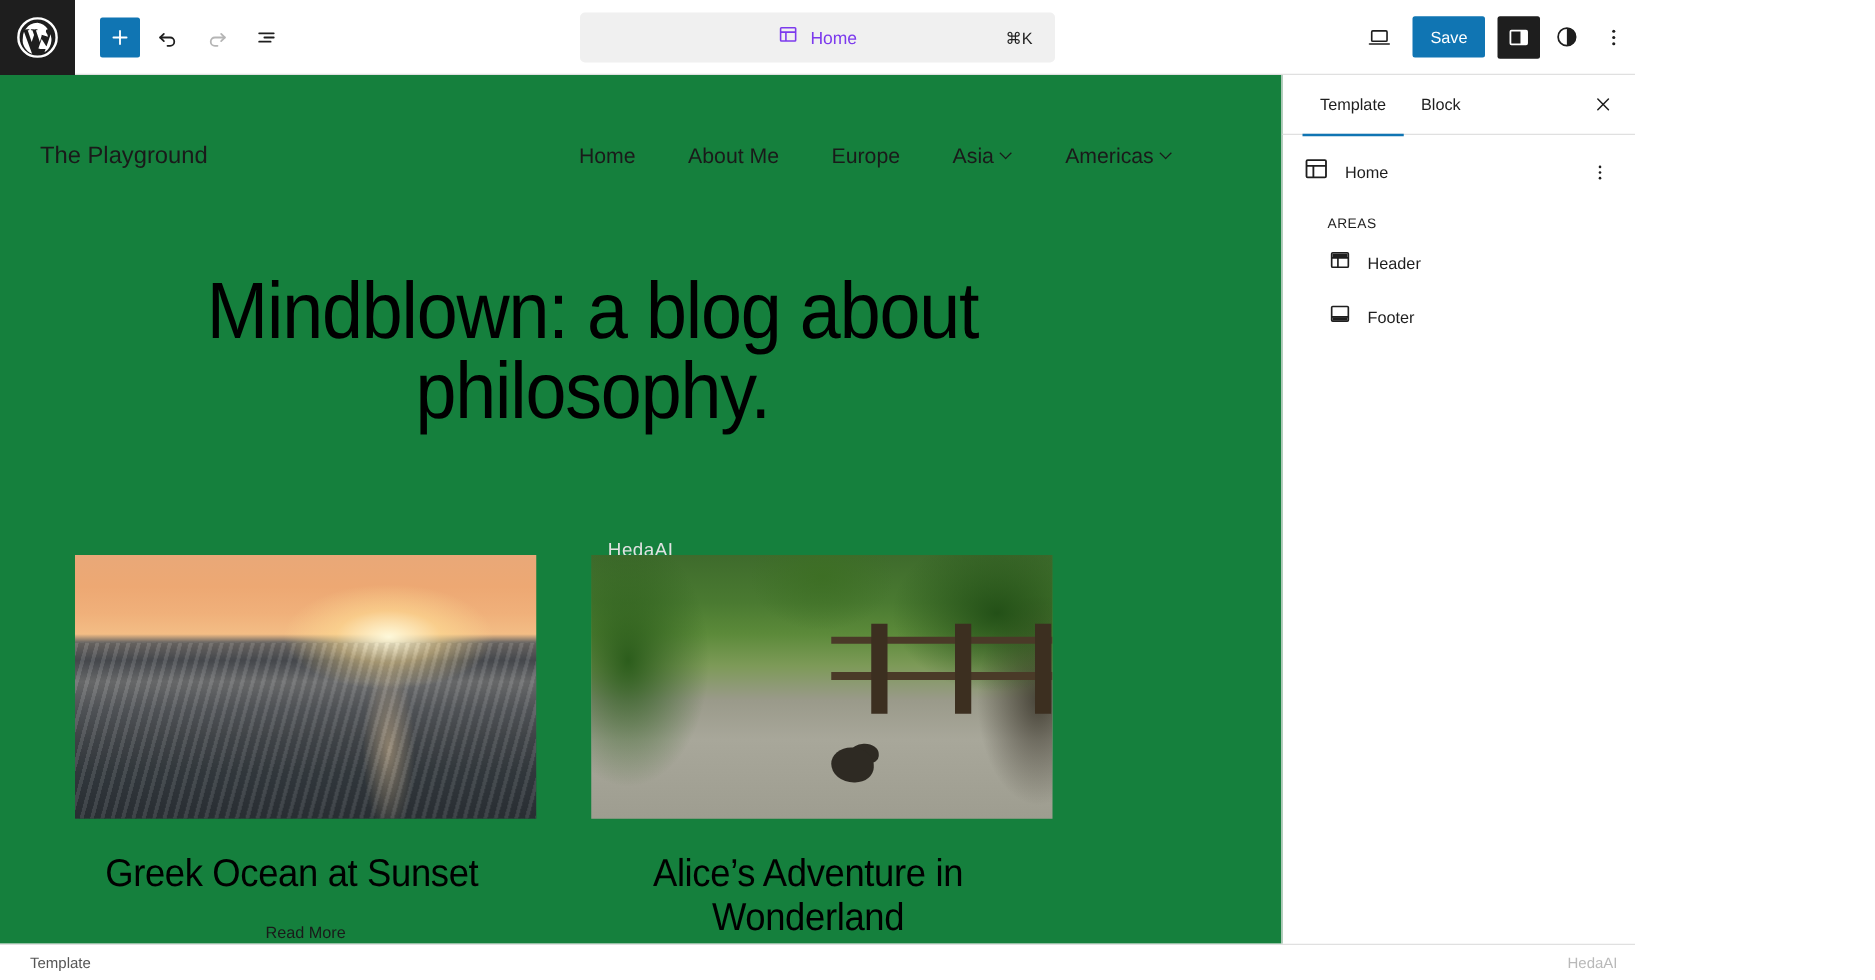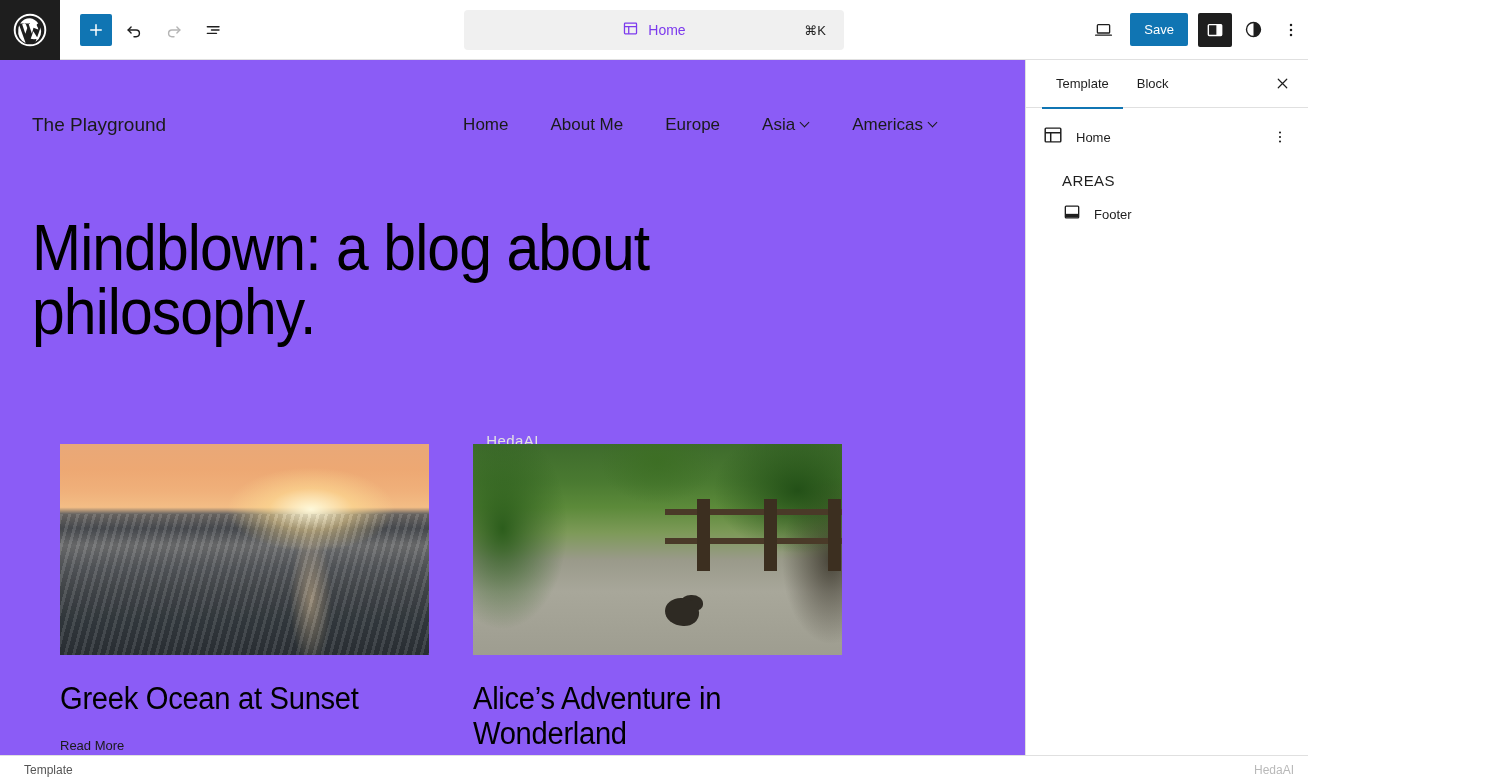--- a/index.html
+++ b/index.html
@@ -58,22 +58,23 @@
     align-items: center; justify-content: center; cursor: pointer; border: none; background: transparent;
   }
   .icon-sq.active { background: #1e1e1e; }
   .icon-sq.active svg { stroke: #fff; }
 
   
   .body-wrap { flex: 1; display: flex; min-height: 0; }
 
   
   .canvas {
-    flex: 1; background: #8b5cf6; overflow: hidden; position: relative;
+    flex: 1; background: #15803d; overflow: hidden; position: relative;
     border-right: 1px solid #e0e0e0;
+    text-align: center;
   }
   .site-header {
     display: flex; align-items: center; padding: 34px 52px 0 32px; height: 96px;
   }
   .site-title { font-size: 19px; color: #1a1a1a; font-weight: 400; cursor: pointer; }
   .site-nav { margin-left: auto; display: flex; align-items: center; gap: 42px; padding-right: 35px; }
   .nav-item {
     font-size: 17px; color: #1a1a1a; cursor: pointer;
     display: flex; align-items: center; gap: 6px;
   }
@@ -204,21 +205,21 @@
   }
   .sb-body { padding: 16px; }
   .tpl-row { display: flex; align-items: center; gap: 12px; }
   .tpl-name { font-size: 13px; color: #1e1e1e; }
   .tpl-more { margin-left: auto; cursor: pointer; width: 24px; height: 24px;
     display: flex; align-items: center; justify-content: center; }
   .tpl-desc {
     margin-top: 9px; margin-left: 38px; font-size: 13px; line-height: 1.5; color: #2f2f2f;
   }
   .areas-label {
-    margin-top: 22px; margin-left: 20px; font-size: 15px; letter-spacing: 0.4px;
+    margin-top: 22px; margin-left: 20px; font-size: 11px; letter-spacing: 0.4px;
     color: #1e1e1e; font-weight: 400;
   }
   .area-row {
     display: flex; align-items: center; gap: 12px; height: 36px;
     margin-top: 7px; margin-left: 20px; cursor: pointer;
   }
   .area-label { font-size: 13px; color: #1e1e1e; }
 
   
   .statusbar {
@@ -392,20 +393,30 @@
               <circle cx="12" cy="6" r="1.4"></circle>
                 <circle cx="12" cy="12" r="1.4"></circle>
                 <circle cx="12" cy="18" r="1.4"></circle>
             </svg>
           </span>
         </div>
 
 
         <div class="areas-label">AREAS</div>
 
+        <div class="area-row">
+          <span>
+            <svg width="20" height="20" viewBox="0 0 24 24" fill="none" stroke="#1e1e1e" stroke-width="1.6">
+              <rect x="4" y="5" width="16" height="14" rx="1"></rect>
+              <path d="M4 10h16M10 10v9"></path>
+              <rect x="4.8" y="5.8" width="14.4" height="3.4" fill="#1e1e1e" stroke="none"></rect>
+            </svg>
+          </span>
+          <span class="area-label">Header</span>
+        </div>
 
         <div class="area-row">
           <span>
             <svg width="20" height="20" viewBox="0 0 24 24" fill="none" stroke="#1e1e1e" stroke-width="1.6">
               <rect x="4" y="5" width="16" height="14" rx="1"></rect>
               <path d="M4 15h16"></path>
               <rect x="4.8" y="15.4" width="14.4" height="3" fill="#1e1e1e" stroke="none"></rect>
             </svg>
           </span>
           <span class="area-label">Footer</span>

